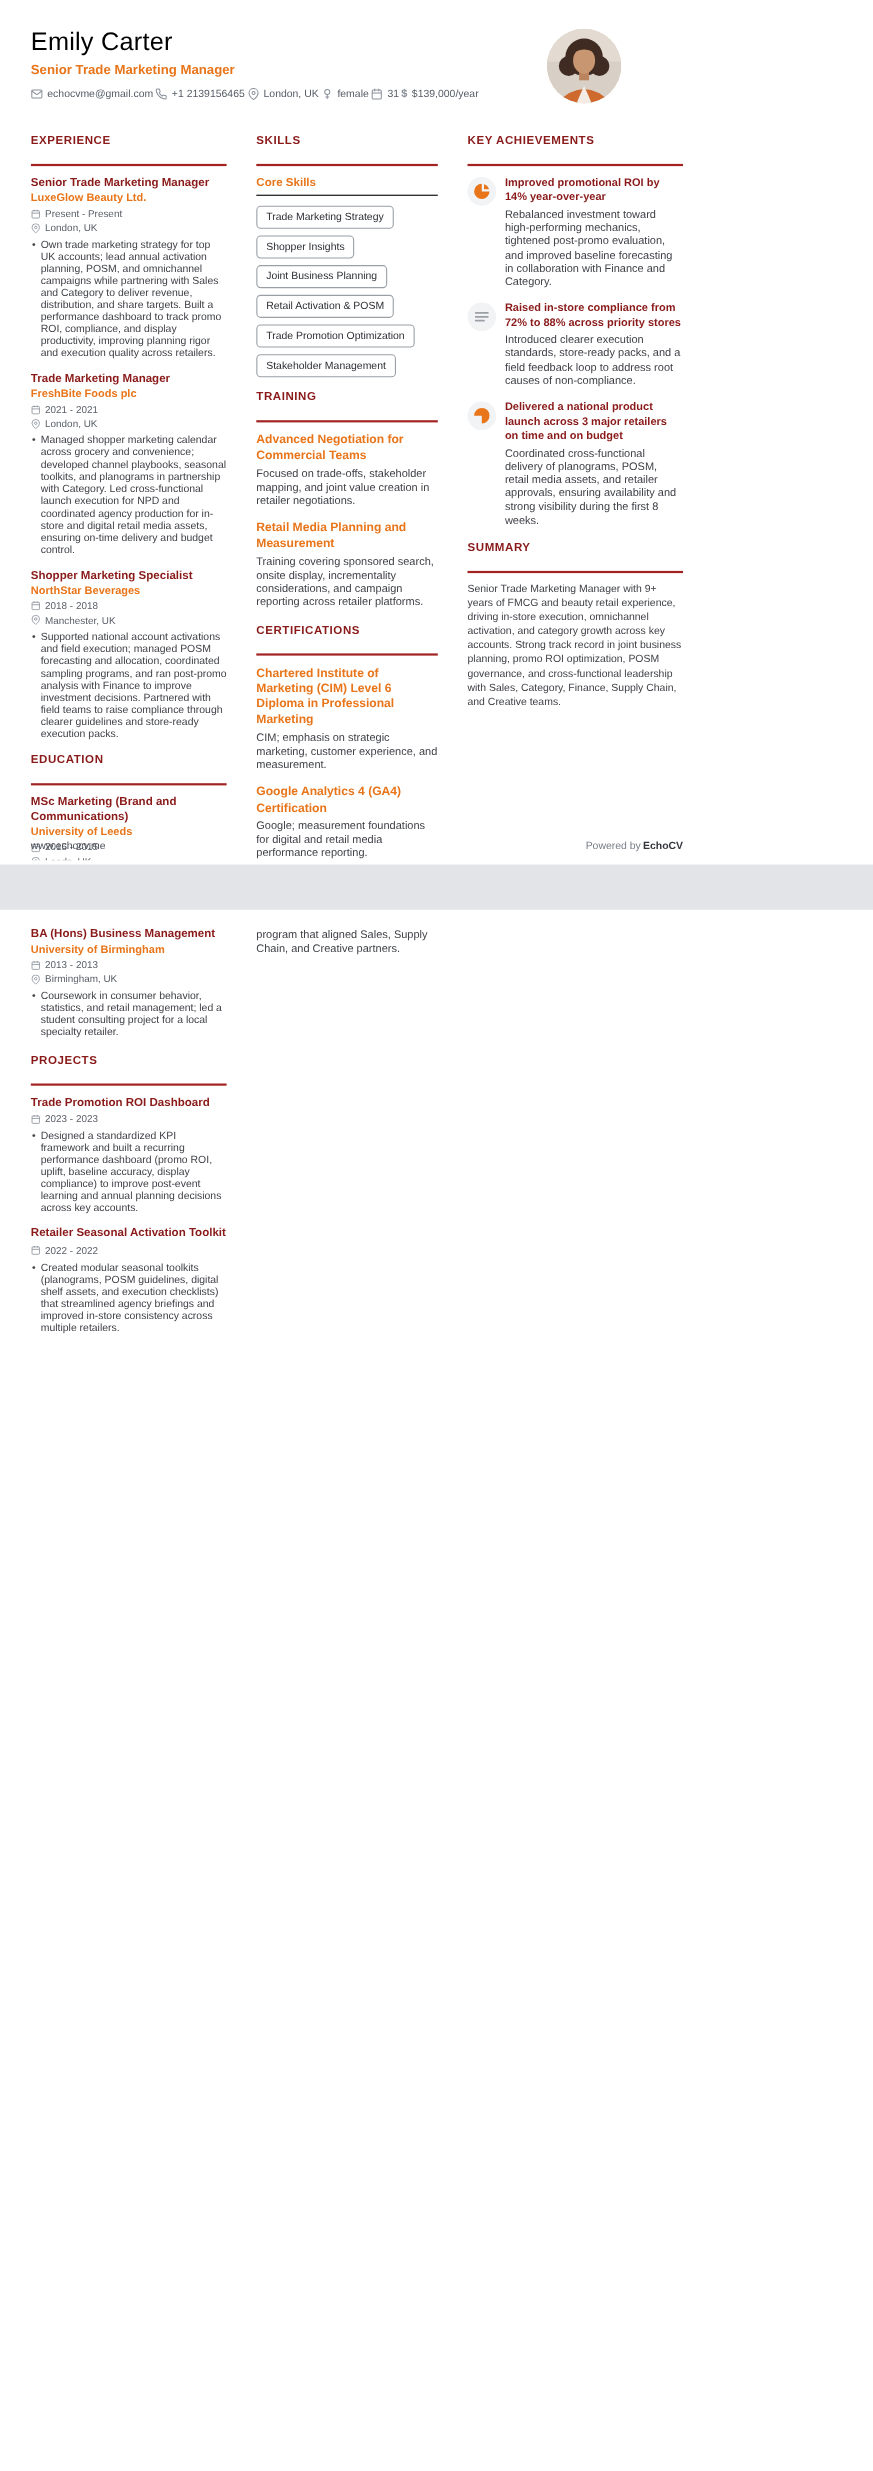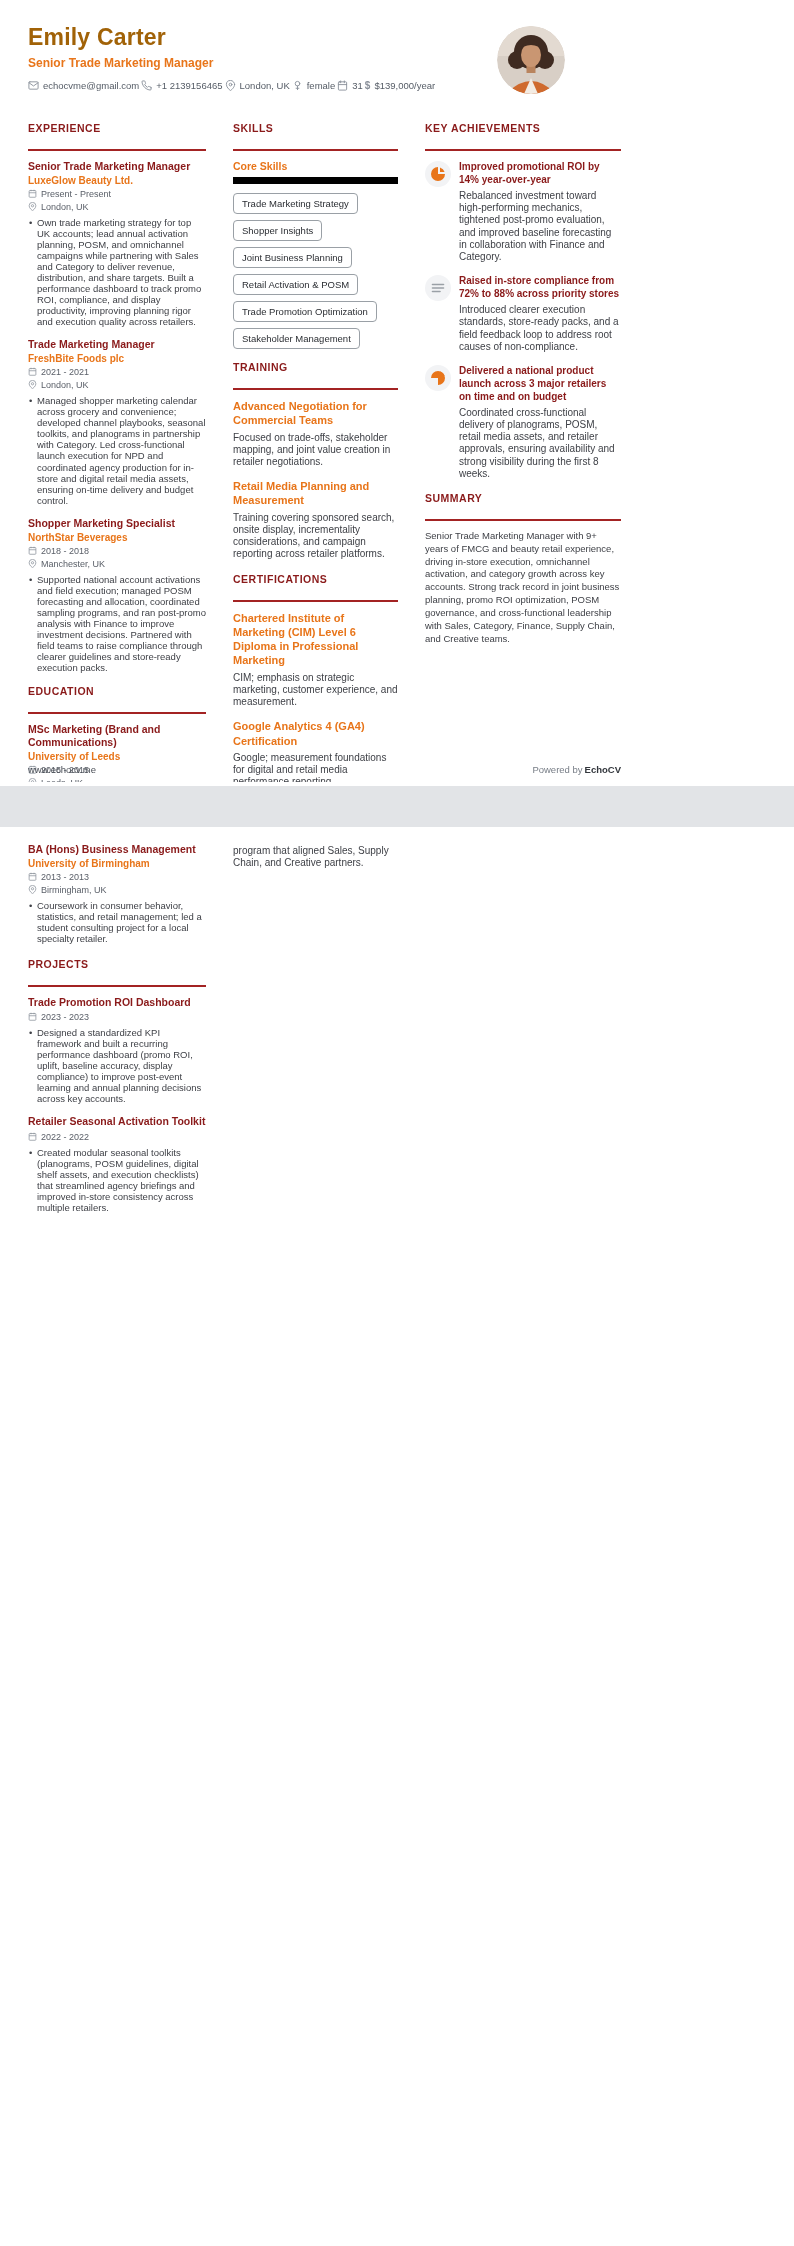--- a/index.html
+++ b/index.html
@@ -15,47 +15,47 @@
     background: #ffffff;
     position: relative;
     overflow: hidden;
   }
   .page1 { height: 786px; padding: 24px 0 0 28px; }
   .page-gap { height: 16px; background: #e2e4e7; }
   .page2 { height: 1695px; padding: 16px 0 0 28px; margin-top: 25px; }
 
   
   .cv-header { position: relative; height: 88px; }
-  .name { font-size: 23px; font-weight: 700; color: #a16207; letter-spacing: 0.2px; }
+  .name { font-size: 23px; font-weight: 400; color: #000000; letter-spacing: 0.2px; }
   .job-title { font-size: 12px; font-weight: 700; color: #e8751a; margin-top: 5px; }
   .contact-row { display: flex; align-items: center; gap: 2px; margin-top: 10px; font-size: 9.5px; color: #555c66; flex-wrap: nowrap; }
   .contact { display: inline-flex; align-items: center; gap: 4px; white-space: nowrap; }
   .contact .ic { flex: 0 0 auto; }
   .dollar-glyph { font-size: 10px; color: #8a909a; font-weight: 700; }
   .avatar { position: absolute; top: 2px; left: 469px; width: 68px; height: 68px; border-radius: 50%; overflow: hidden; }
 
   
   .cols { display: grid; grid-template-columns: 178px 165px 196px; column-gap: 27px; width: 593px; }
   .cols-p1 { height: 660px; overflow: hidden; margin-top: 10px; }
   .section { margin-bottom: 12px; }
   .section-label {
     font-size: 10.5px; font-weight: 700; color: #8a1a1a; letter-spacing: 0.5px;
     padding-bottom: 15px; border-bottom: 2px solid #a32323; margin-bottom: 9px;
   }
 
   
   .entry { margin-bottom: 11px; }
   .entry-title { font-size: 10.5px; font-weight: 700; color: #8a1a1a; line-height: 1.25; }
   .entry-company { font-size: 10px; font-weight: 700; color: #e8751a; margin-top: 2px; }
-  .meta-row { display: flex; gap: 4px; font-size: 9px; color: #5b6069; margin-top: 3px; }
+  .meta-row { display: flex; align-items: center; gap: 4px; font-size: 9px; color: #5b6069; margin-top: 3px; }
   .bullet { position: relative; font-size: 9.5px; line-height: 1.16; color: #3f4147; padding-left: 9px; margin-top: 5px; }
   .bullet::before { content: "•"; position: absolute; left: 1px; top: 0; color: #3f4147; }
 
   
-  .skills-group { font-size: 10.5px; font-weight: 700; color: #e8751a; padding-bottom: 5px; border-bottom: 7px solid #000000; margin-bottom: 9px; }
+  .skills-group { font-size: 10.5px; font-weight: 700; color: #e8751a; padding-bottom: 5px; border-bottom: 1px solid #000000; margin-bottom: 9px; }
   .pill {
     display: table; border: 1px solid #9aa0a6; border-radius: 4px; background: #fff;
     padding: 4px 8px; font-size: 9.5px; color: #2b2e33; margin-bottom: 6px; white-space: nowrap;
   }
 
   
   .mini { margin-bottom: 11px; }
   .mini-title { font-size: 11px; font-weight: 700; color: #e8751a; line-height: 1.3; }
   .mini-desc { font-size: 10px; line-height: 1.22; color: #3f4147; margin-top: 4px; }
 

